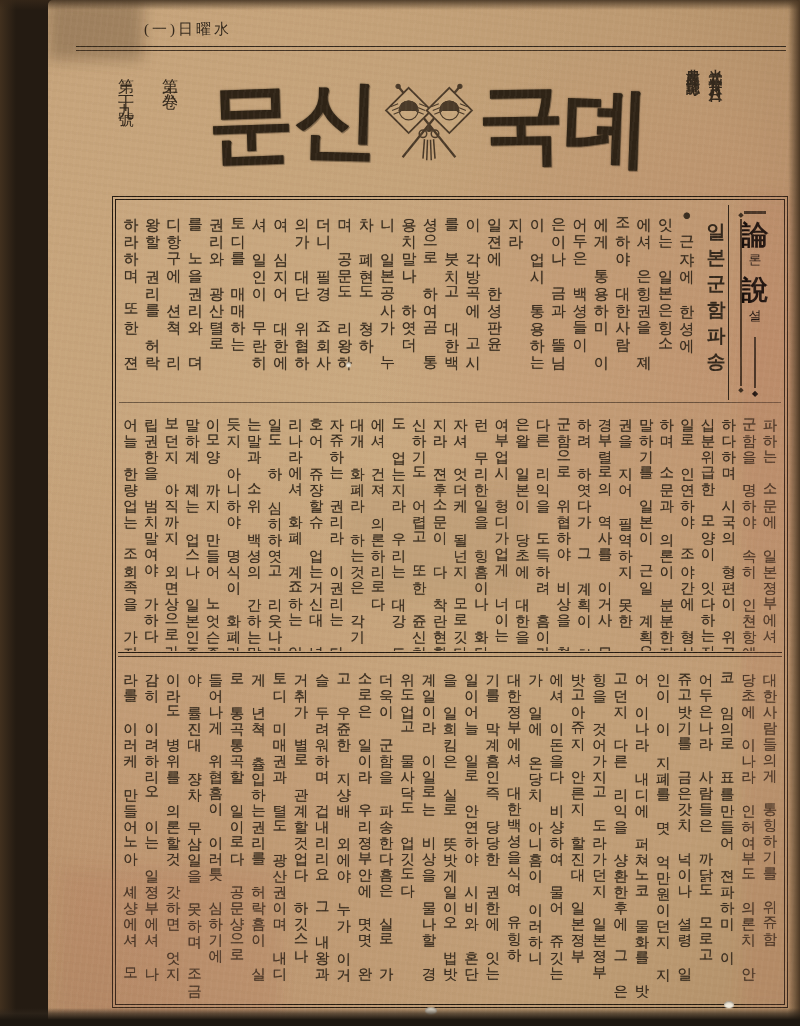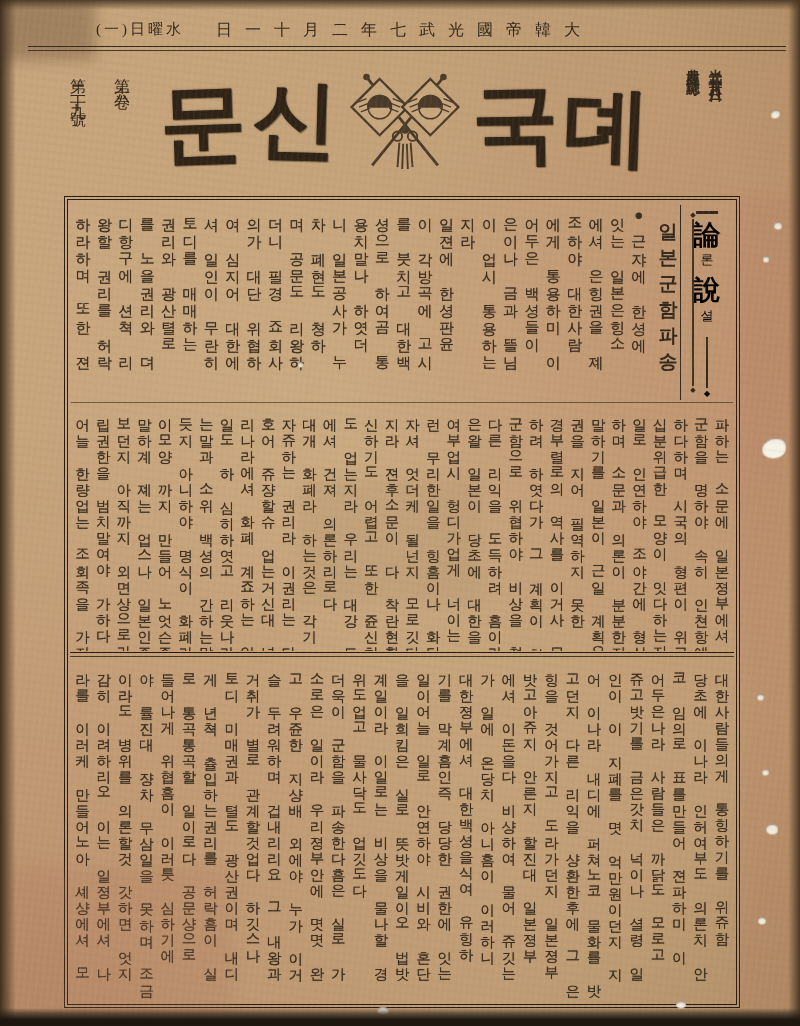--- a/index.html
+++ b/index.html
@@ -9,20 +9,21 @@
   body{width:800px;height:1026px;overflow:hidden;background:#241b12;
        font-family:"Liberation Serif","DejaVu Serif",serif;}
   .photo{position:relative;width:800px;height:1026px;overflow:hidden;}
   
   .paper{position:absolute;inset:0;border-radius:5px;overflow:hidden;
     background:
       radial-gradient(ellipse at 92% 35%, rgba(186,118,93,.30), rgba(0,0,0,0) 38%),
       radial-gradient(ellipse at 12% 92%, rgba(178,112,88,.22), rgba(0,0,0,0) 40%),
       linear-gradient(115deg, rgba(222,190,148,.35), rgba(0,0,0,0) 45%),
       radial-gradient(ellipse at 45% 45%, var(--paper) 0%, #bd9a72 70%, #ad8a63 100%);
+    margin-left: 48px;
   }
   .paper::after{content:"";position:absolute;inset:0;pointer-events:none;opacity:.6;
     background:
       repeating-linear-gradient(7deg, rgba(110,82,55,.05) 0 3px, rgba(0,0,0,0) 3px 8px),
       repeating-linear-gradient(96deg, rgba(248,232,205,.06) 0 2px, rgba(0,0,0,0) 2px 6px);}
   .stain{position:absolute;pointer-events:none;filter:blur(7px);}
   .hole{position:absolute;background:var(--hole);box-shadow:inset 0 1px 2px rgba(60,40,20,.55),0 1px 1px rgba(255,250,235,.4);}
   .edge{position:absolute;pointer-events:none;}
 
   
@@ -76,21 +77,20 @@
   .h-diamond{font-size:8px;line-height:1;margin-top:2px;}
   .subtitle{font-size:19px;font-weight:bold;letter-spacing:7px;height:195px;margin:4px 2px 0 4px;flex:0 0 24px;}
 </style>
 </head>
 <body>
 
 <div class="photo">
   <div class="paper">
 
     <span class="dateline-weekday">(一)日曜水</span>
-    <span class="dateline-date">日一十月二年七武光國帝韓大</span>
     <div class="dl-rule"></div>
 
     <div class="masthead">
       <div class="vol-block">
         <div class="vcol volcol">第二十九號</div>
         <div class="vcol volcol">第六卷</div>
       </div>
       <div class="title">
         <span class="tchar">문</span>
         <span class="tchar">신</span>

